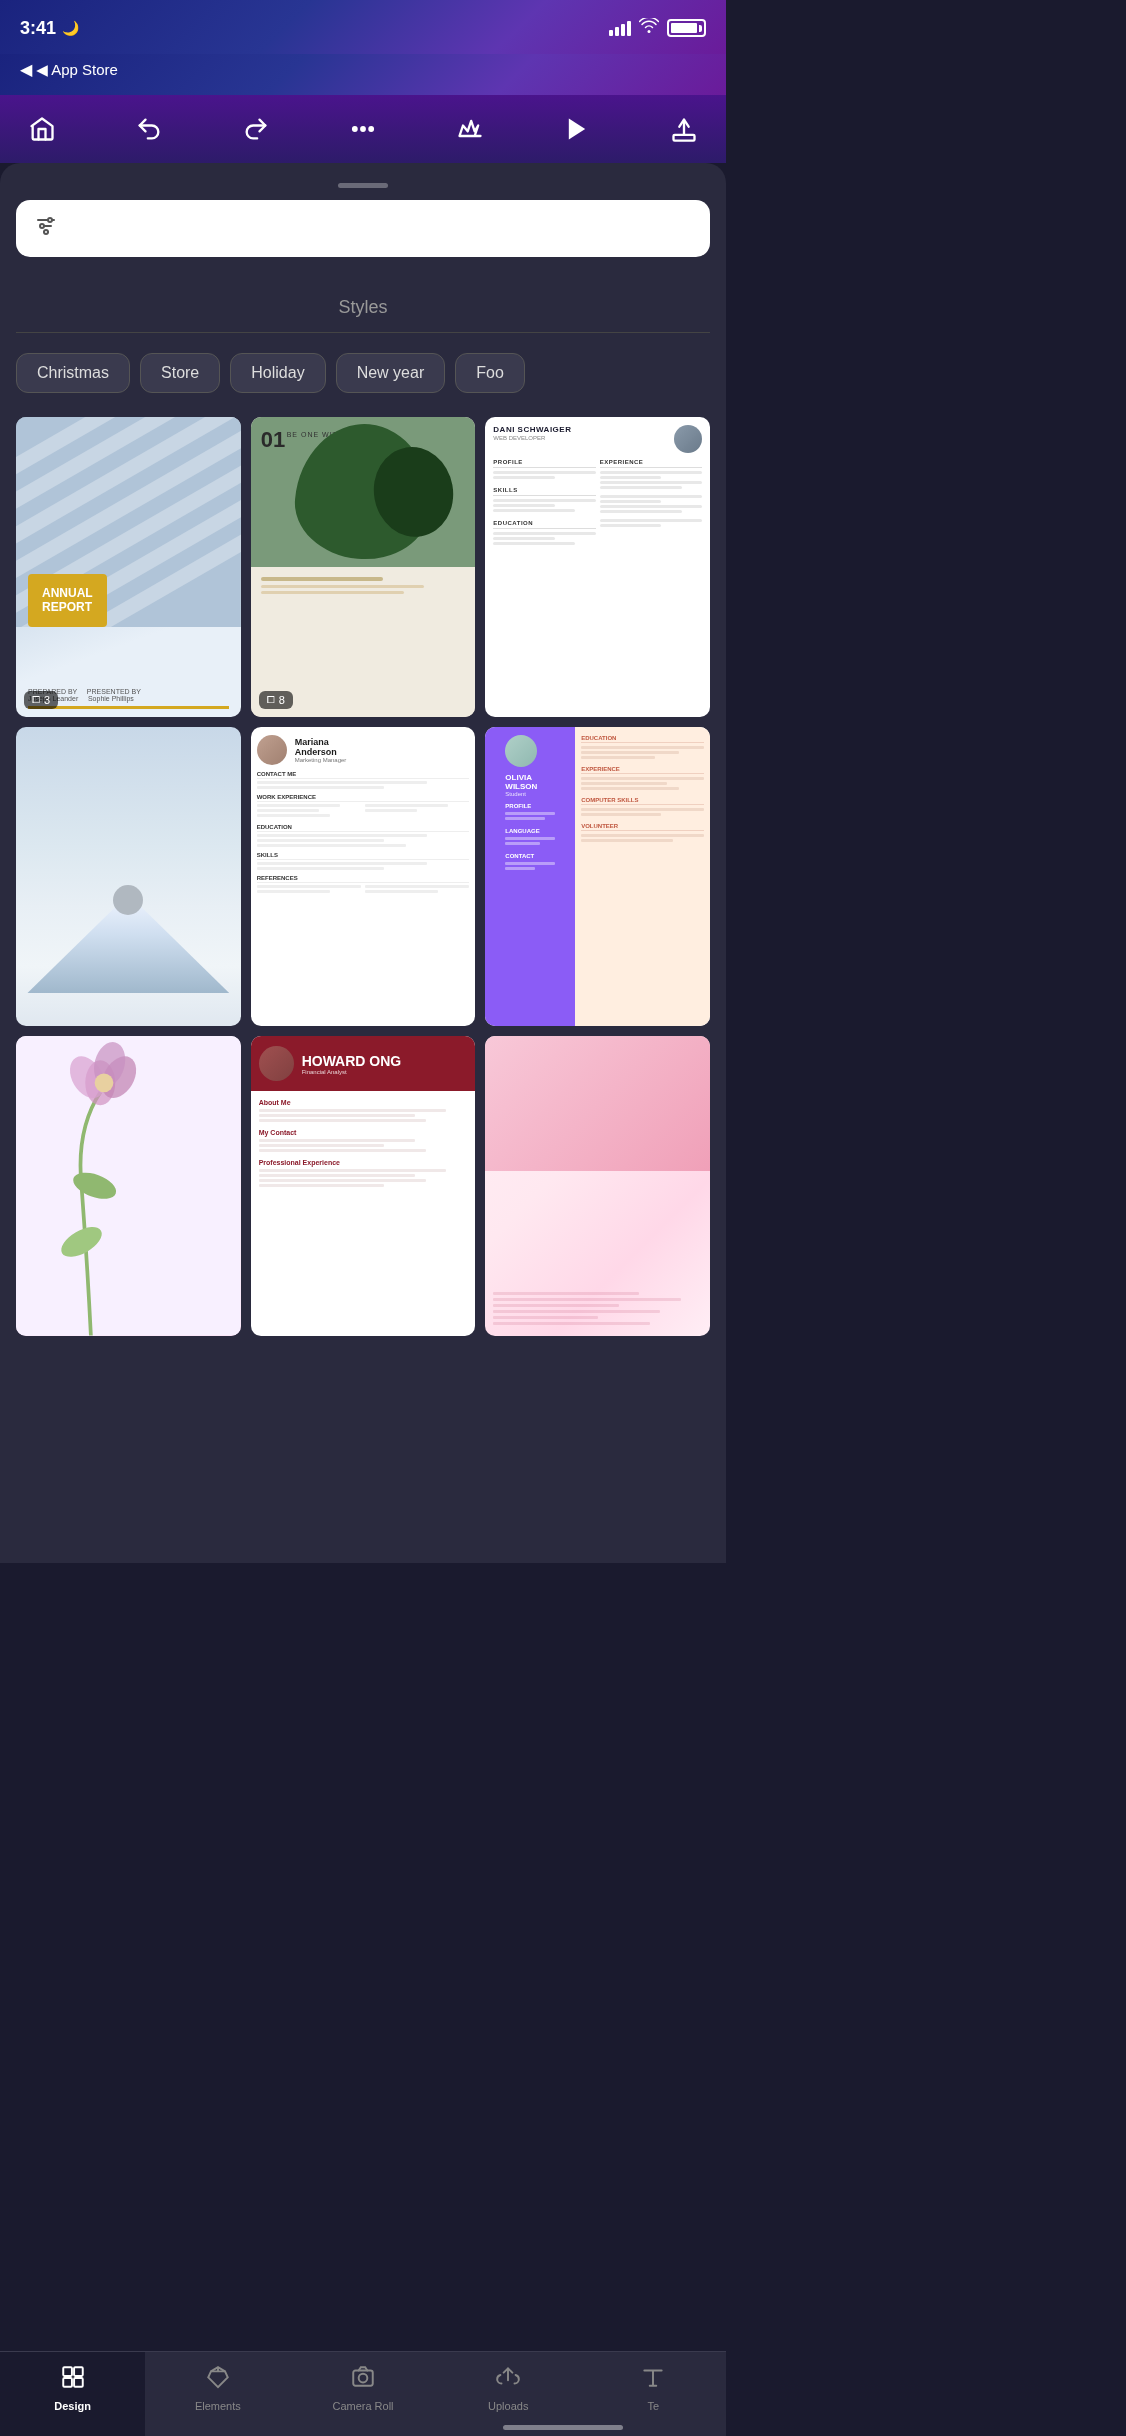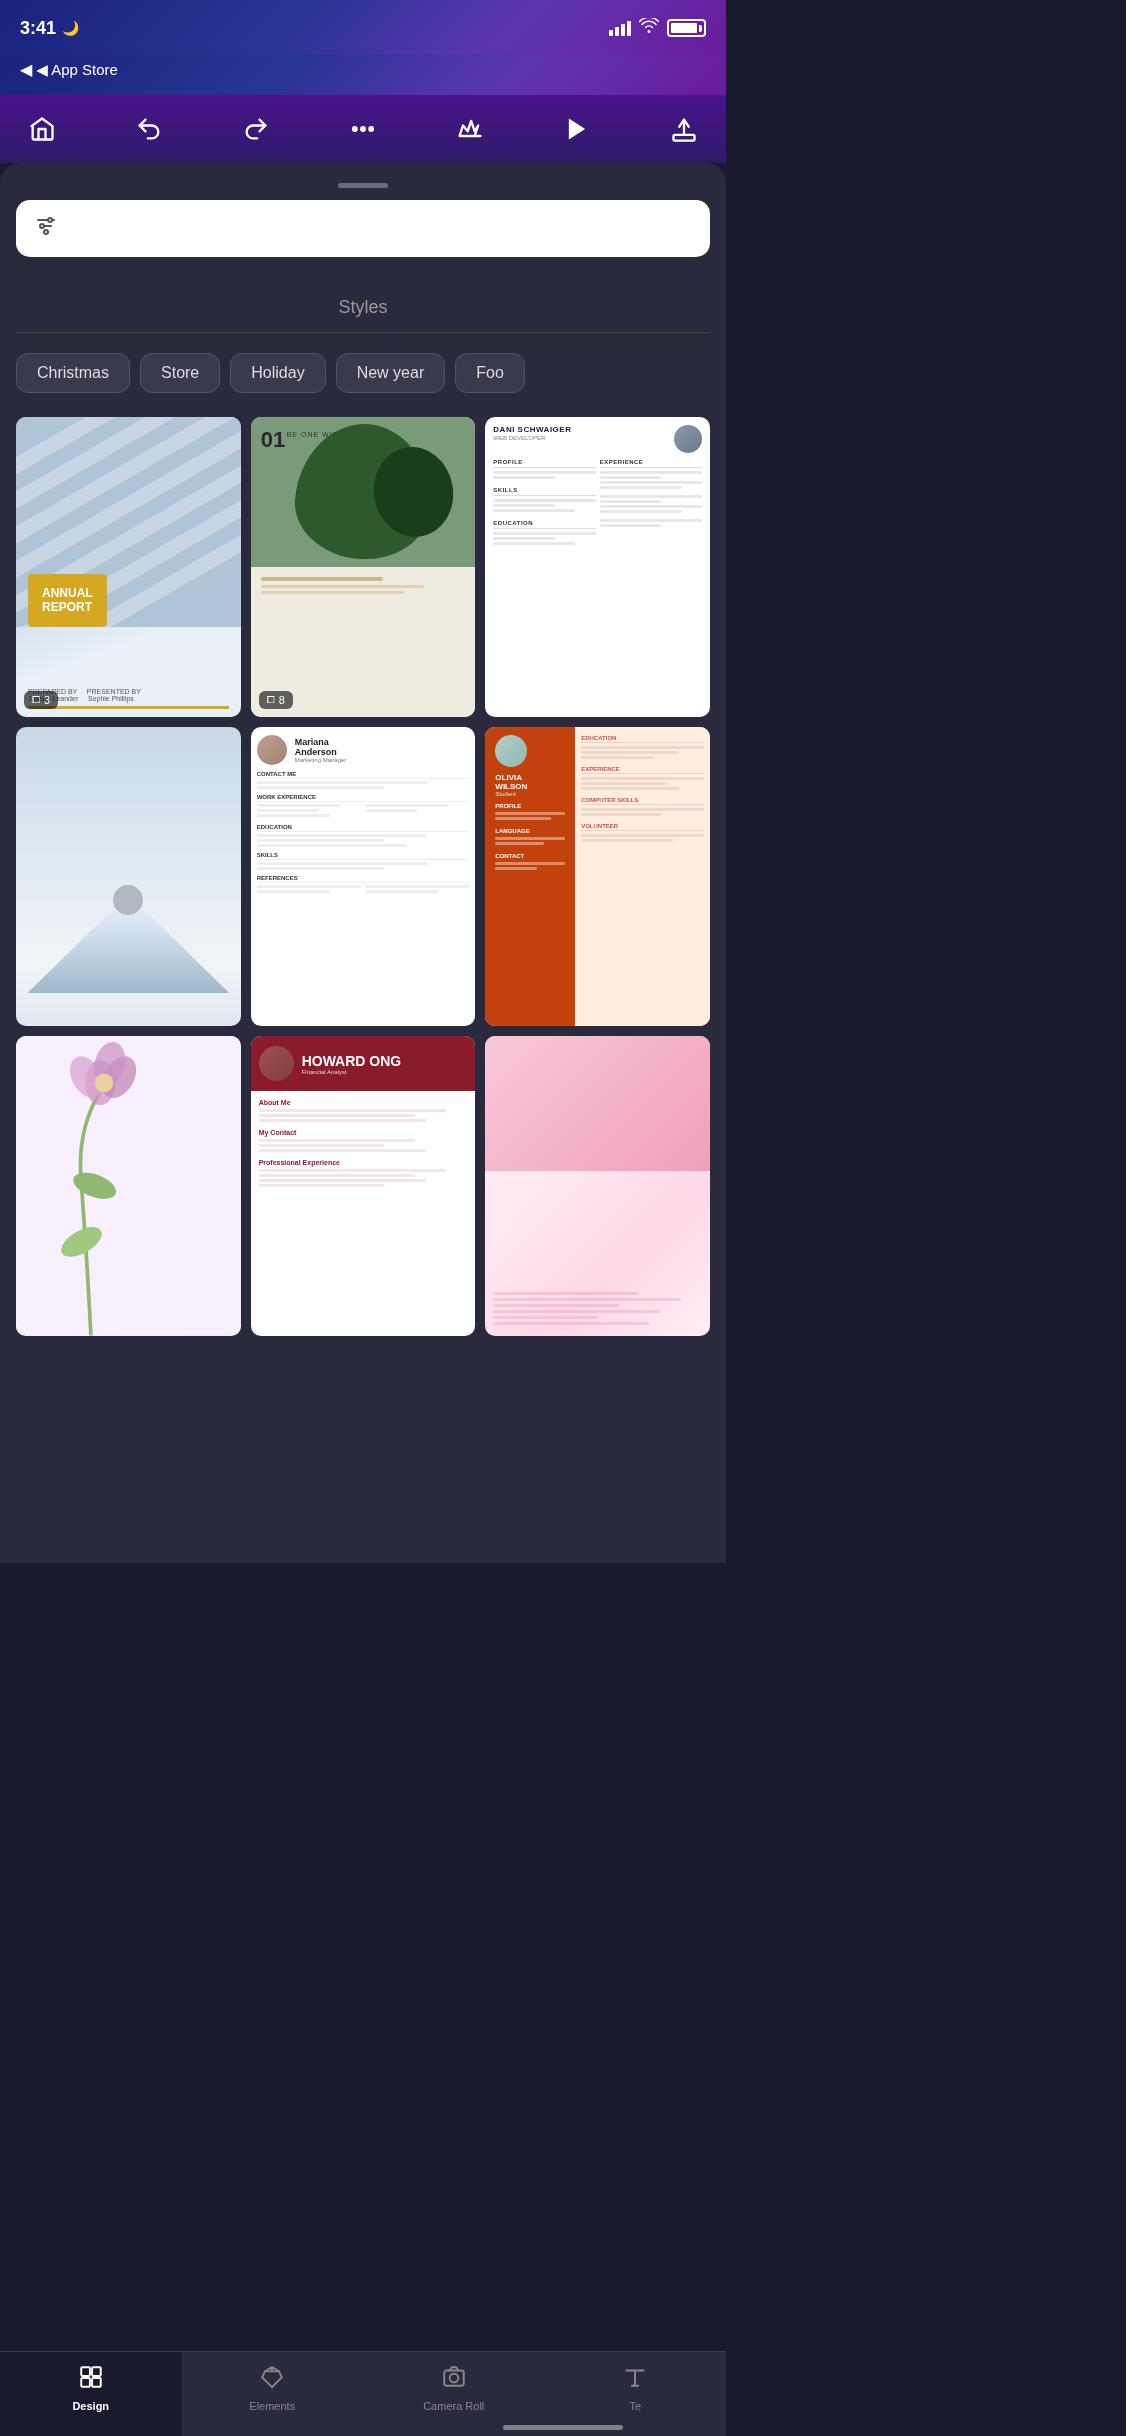--- a/index.html
+++ b/index.html
@@ -463,22 +463,22 @@
     .cv2-line.w70 { width: 70%; }
     .cv2-line.w50 { width: 50%; }
     .cv2-two-col { display: grid; grid-template-columns: 1fr 1fr; gap: 4px; }
 
     .tpl-cv3 {
       background: white;
       display: grid;
       grid-template-columns: 40% 60%;
     }
     .cv3-left {
-      background: #c2410c;
-      padding: 8px 10px;
+      background: #8b5cf6;
+      padding: 8px 20px;
     }
     .cv3-avatar {
       width: 32px;
       height: 32px;
       border-radius: 50%;
       background: linear-gradient(135deg, #b0d0c8, #90b8b0);
       margin-bottom: 6px;
     }
     .cv3-name {
       font-size: 8px;
@@ -1034,20 +1034,30 @@
         <rect x="3" y="6" width="18" height="14" rx="2"></rect>
         <circle cx="12" cy="13" r="4"></circle>
         <path d="M8 6l2-3h4l2 3" stroke-linecap="round"></path>
       </svg>
     </span>
     <span class="nav-label">Camera Roll</span>
   </div>
   <div class="nav-item">
     <span class="nav-icon">
       <svg width="26" height="26" viewBox="0 0 24 24" fill="none" stroke="#888" stroke-width="1.8">
+        <path d="M12 15V4M8 8l4-4 4 4" stroke-linecap="round" stroke-linejoin="round"></path>
+        <path d="M6 18c-2 0-4-1.5-4-4a4 4 0 013-3.9" stroke-linecap="round"></path>
+        <path d="M18 18c2 0 4-1.5 4-4a4 4 0 00-3-3.9" stroke-linecap="round"></path>
+      </svg>
+    </span>
+    <span class="nav-label">Uploads</span>
+  </div>
+  <div class="nav-item">
+    <span class="nav-icon">
+      <svg width="26" height="26" viewBox="0 0 24 24" fill="none" stroke="#888" stroke-width="1.8">
         <path d="M4 6h16M12 6v14M9 20h6" stroke-linecap="round"></path>
       </svg>
     </span>
     <span class="nav-label">Te</span>
   </div>
 </div>
 
 <div class="home-indicator"></div>
 
 </body></html>

